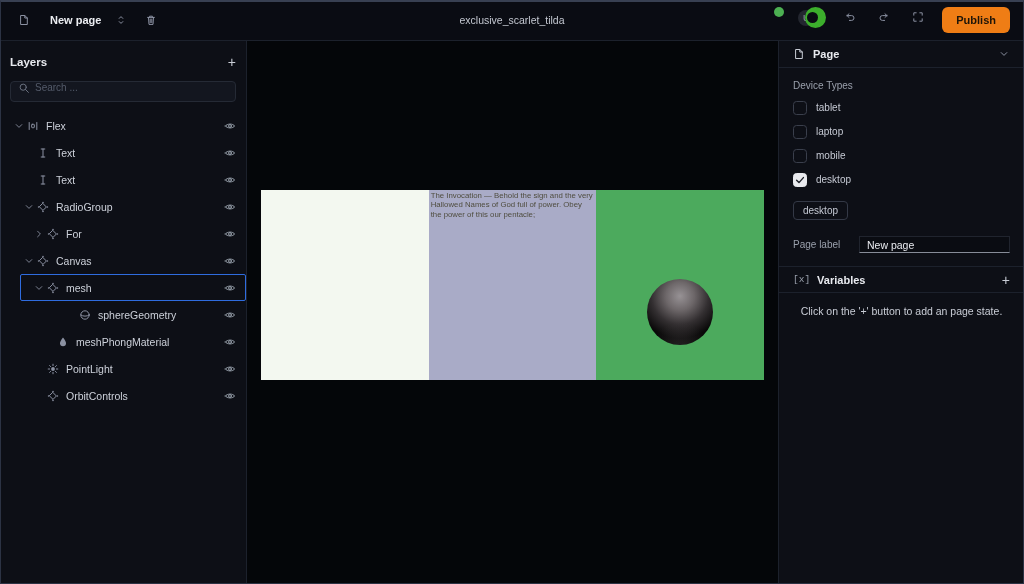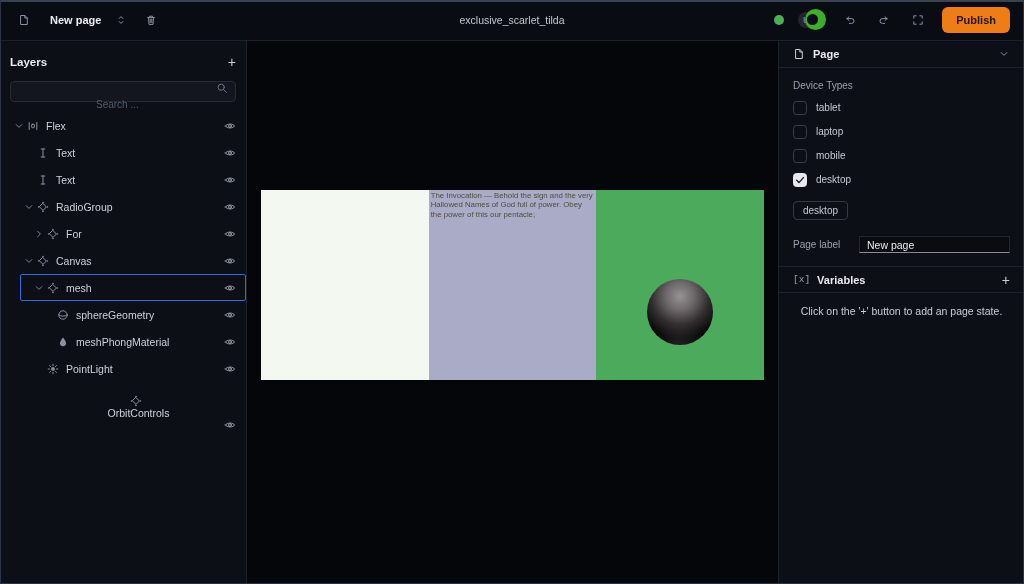--- a/index.html
+++ b/index.html
@@ -10,38 +10,38 @@
   .app { display:grid; grid-template-columns:247px 1fr 246px; grid-template-rows:41px 1fr; width:1024px; height:584px; }
 
   
   .topbar { grid-column:1/4; background:#0a0c13; border-bottom:1px solid #1c212c;
     display:flex; align-items:center; position:relative; padding:0 14px; }
   .tb-left { display:flex; align-items:center; gap:10px; }
   .icon-btn { width:20px; height:20px; display:flex; align-items:center; justify-content:center;
     color:#8b91a2; background:none; border:none; cursor:pointer; }
   .page-name { color:#eceef2; font-size:11px; font-weight:700; margin-left:6px; }
   .tb-title { position:absolute; left:50%; transform:translateX(-50%); color:#c3c7d0; font-size:10.5px; }
-  .tb-right { margin-left:auto; display:flex; align-items:center; gap:14px; }
+  .tb-right { margin-left:auto; display:flex; align-items:flex-start; gap:14px; }
   .status-dot { width:10px; height:10px; border-radius:50%; }
   .avatar-stack { display:flex; align-items:center; position:relative; width:28px; height:22px; }
   .avatar { position:absolute; left:0; top:3px; width:16px; height:16px; border-radius:50%;
     background:#23262f; color:#9aa0ae; font-size:9px; display:flex; align-items:center; justify-content:center; }
   .logo-circle { position:absolute; left:7px; top:0; width:21px; height:21px; border-radius:50%; }
   .logo-circle::after { content:""; position:absolute; left:2px; top:5px; width:11px; height:11px;
     border-radius:50%; background:#0a0c13; }
   .publish-btn { background:#ef7d15; color:#1e1509; font-weight:700; font-size:11px;
     border:none; border-radius:6px; padding:7px 14px; cursor:pointer; font-family:inherit; }
 
   
   .sidebar-left { background:#0d0f16; border-right:1px solid #1c212c; display:flex; flex-direction:column; }
   .panel-head { display:flex; align-items:center; justify-content:space-between; padding:14px 10px 10px; }
   .panel-title { color:#e9ebf0; font-size:11.5px; font-weight:700; }
   .plus-btn { color:#c9cdd6; font-size:14px; line-height:1; background:none; border:none; cursor:pointer; }
   .search-box { margin:2px 10px 8px; height:21px; background:#13161f; border:1px solid #252a35;
-    border-radius:4px; display:flex; align-items:flex-end; padding:0 7px; gap:5px;flex-direction:column; }
+    border-radius:4px; display:flex; align-items:flex-start; padding:0 7px; gap:5px; }
   .search-box input { flex:1; background:transparent; border:none; outline:none;
     color:#c9cdd6; font-size:10px; font-family:inherit; }
   .search-box input::placeholder { color:#545b6a; }
   .tree { flex:1; overflow:hidden; padding-top:2px; }
   .tree-row { height:27px; display:flex; align-items:center; position:relative;
     padding-right:8px; cursor:pointer; border:1px solid transparent; }
   .tree-row.selected { border-color:#2f6cdf; border-radius:2px; }
   .tr-slot { width:12px; height:12px; flex:0 0 12px; display:flex; align-items:center; justify-content:center; color:#7c8292; }
   .tr-icon { width:12px; height:12px; flex:0 0 12px; margin-left:2px; display:flex; align-items:center; justify-content:center; color:#8b91a2; }
   .tr-label { color:#cdd1da; font-size:10.5px; margin-left:7px; white-space:nowrap; }
@@ -302,21 +302,21 @@
             </svg>
           </span>
           <span class="tr-label">mesh</span>
           <span class="tr-eye">
             <svg width="12" height="12" viewBox="0 0 12 12" fill="none" stroke="currentColor" stroke-width="1" stroke-linecap="round" stroke-linejoin="round">
               <path d="M1.4 6 C3 3.4 9 3.4 10.6 6 C9 8.6 3 8.6 1.4 6 Z"></path>
               <circle cx="6" cy="6" r="1.4"></circle>
             </svg>
           </span>
         </div>
-        <div class="tree-row" style="padding-left: 42px; margin-left: 0px;">
+        <div class="tree-row" style="padding-left: 64px; margin-left: 0px;">
           <span class="tr-slot"></span>
           <span class="tr-icon">
             <svg width="12" height="12" viewBox="0 0 12 12" fill="none" stroke="currentColor" stroke-width="1" stroke-linecap="round" stroke-linejoin="round">
               <circle cx="6" cy="6" r="4.2"></circle>
               <path d="M1.9 6 C3.7 7.6 8.3 7.6 10.1 6"></path>
             </svg>
           </span>
           <span class="tr-label">sphereGeometry</span>
           <span class="tr-eye">
             <svg width="12" height="12" viewBox="0 0 12 12" fill="none" stroke="currentColor" stroke-width="1" stroke-linecap="round" stroke-linejoin="round">
@@ -349,21 +349,21 @@
             </svg>
           </span>
           <span class="tr-label">PointLight</span>
           <span class="tr-eye">
             <svg width="12" height="12" viewBox="0 0 12 12" fill="none" stroke="currentColor" stroke-width="1" stroke-linecap="round" stroke-linejoin="round">
               <path d="M1.4 6 C3 3.4 9 3.4 10.6 6 C9 8.6 3 8.6 1.4 6 Z"></path>
               <circle cx="6" cy="6" r="1.4"></circle>
             </svg>
           </span>
         </div>
-        <div class="tree-row" style="padding-left: 32px; margin-left: 0px; flex-direction: column;">
+        <div class="tree-row" style="padding-left: 32px; margin-left: 0px;">
           <span class="tr-slot"></span>
           <span class="tr-icon">
             <svg width="12" height="12" viewBox="0 0 12 12" fill="none" stroke="currentColor" stroke-width="1" stroke-linecap="round" stroke-linejoin="round">
               <path d="M6 2.6 L9.4 6 L6 9.4 L2.6 6 Z"></path>
               <circle cx="6" cy="1.6" r="0.8" fill="currentColor" stroke="none"></circle>
               <circle cx="10.4" cy="6" r="0.8" fill="currentColor" stroke="none"></circle>
               <circle cx="6" cy="10.4" r="0.8" fill="currentColor" stroke="none"></circle>
               <circle cx="1.6" cy="6" r="0.8" fill="currentColor" stroke="none"></circle>
             </svg>
           </span>

